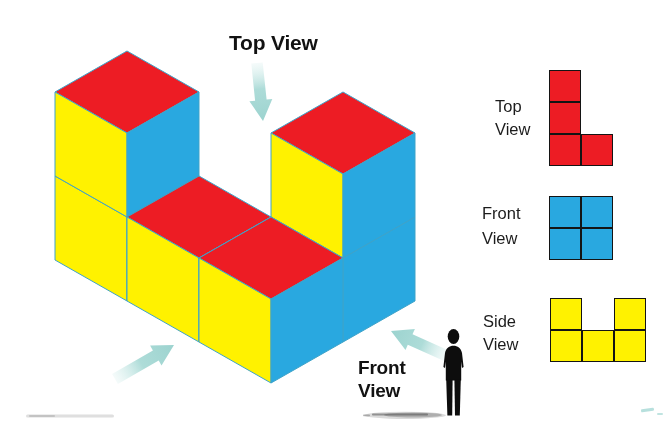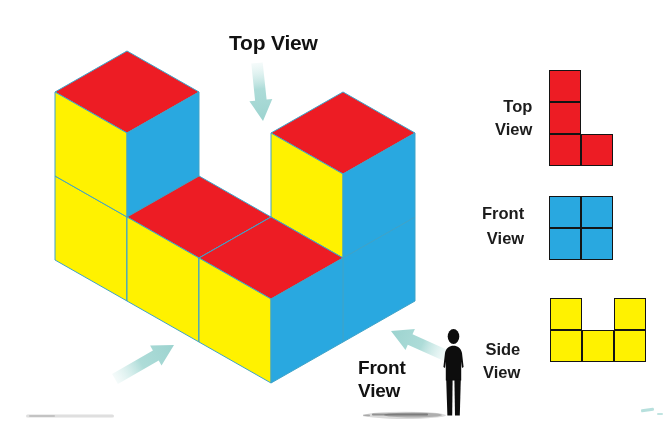--- a/index.html
+++ b/index.html
@@ -10,26 +10,26 @@
   svg{position:absolute;left:0;top:0;}
   .main-label{
     position:absolute;font-weight:bold;color:#121212;font-size:20px;
     letter-spacing:-0.2px;white-space:nowrap;
   }
   #lbl-top-main{left:229px;top:31px;font-size:21px;}
   #lbl-side-main{left:31px;top:327px;}
   #lbl-front-main{left:358px;top:356px;font-size:19px;line-height:23px;}
   .two-line{display:flex;flex-direction:column;}
   .panel-label{
-    position:absolute;color:#1c1c1c;font-size:16.5px;font-weight:700;line-height:23px;
-    display:flex;flex-direction:column;white-space:nowrap;text-align:right;
+    position:absolute;color:#1c1c1c;font-size:16.5px;font-weight:400;line-height:23px;
+    display:flex;flex-direction:column;white-space:nowrap;
   }
   #pl-top{left:495px;top:95px;}
   #pl-front{left:482px;top:201px;line-height:25px;}
-  #pl-side{left:483px;top:310px;margin-top:28px;}
+  #pl-side{left:483px;top:310px;}
   .vgrid{position:absolute;}
   .vcell{
     position:absolute;width:32px;height:32px;box-sizing:border-box;
     border:1px solid #141414;
   }
   #grid-top{left:549px;top:70px;}
   #grid-front{left:549px;top:196px;}
   #grid-side{left:550px;top:298px;}
 </style>
 </head>

